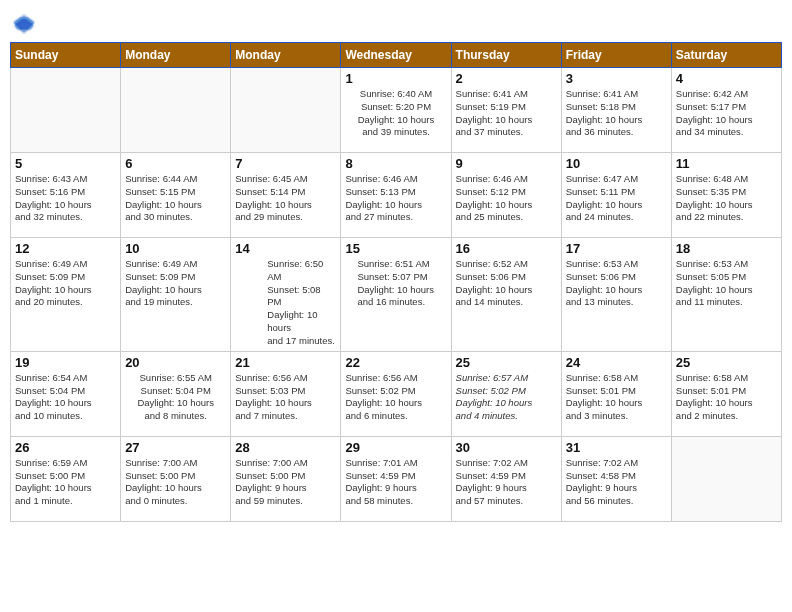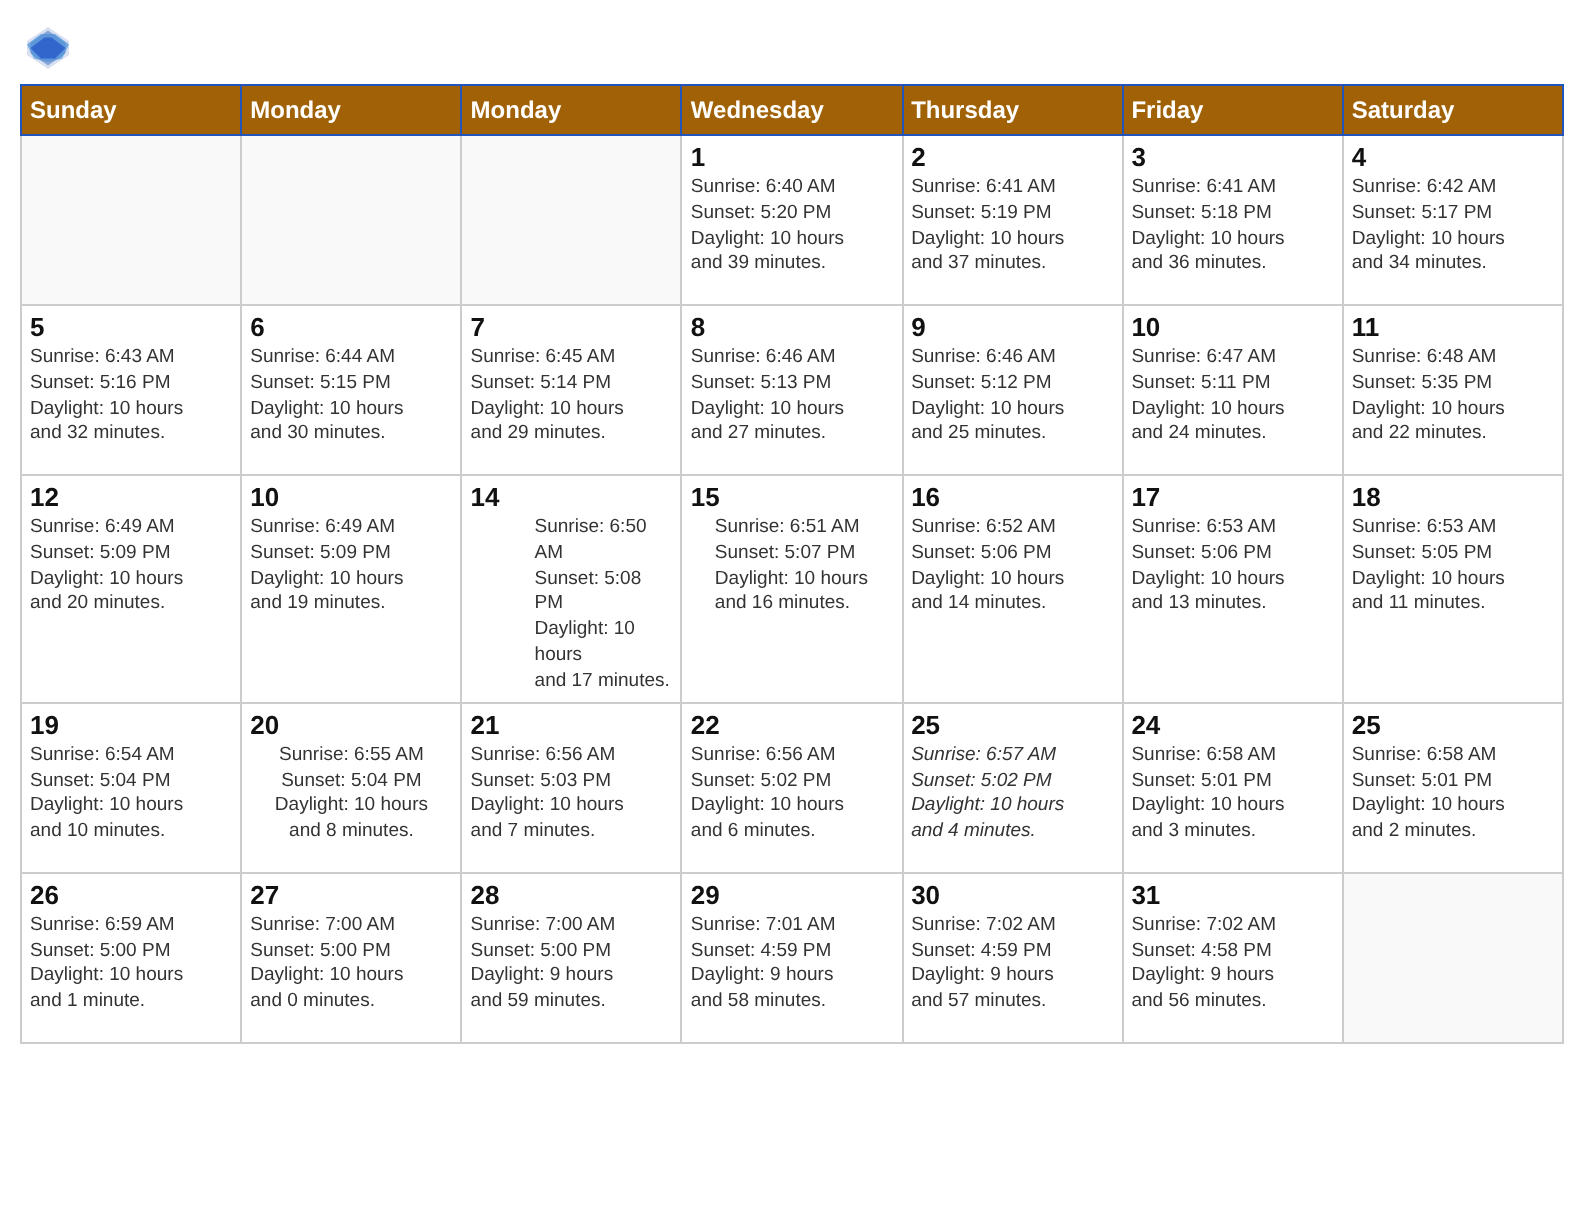--- a/index.html
+++ b/index.html
@@ -128,21 +128,21 @@
           <th>Saturday</th>
         </tr>
     </thead>
     <tbody id="calendar-body">
     <tr>
           <td class="empty"></td>
           <td class="empty"></td>
           <td class="empty"></td>
           <td>
             <span class="day-number">1</span>
-            <div class="cell-text" style="white-space: pre-line;">Sunrise: 6:40 AM
+            <div class="cell-text" style="white-space: pre-line; text-align: center;">Sunrise: 6:40 AM
 Sunset: 5:20 PM
 Daylight: 10 hours
 and 39 minutes.</div>
           </td>
           <td>
             <span class="day-number">2</span>
             <div class="cell-text" style="white-space: pre-line;">Sunrise: 6:41 AM
 Sunset: 5:19 PM
 Daylight: 10 hours
 and 37 minutes.</div>

